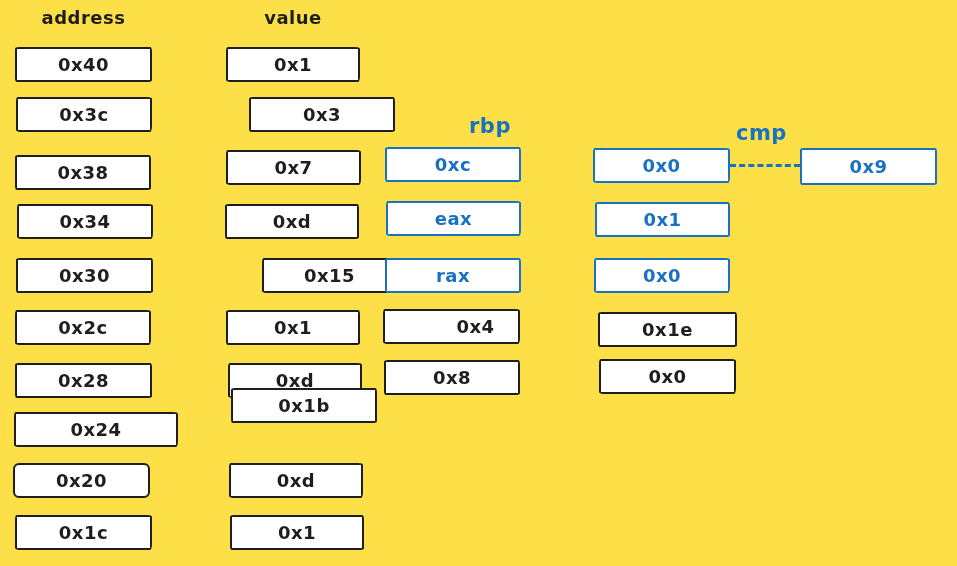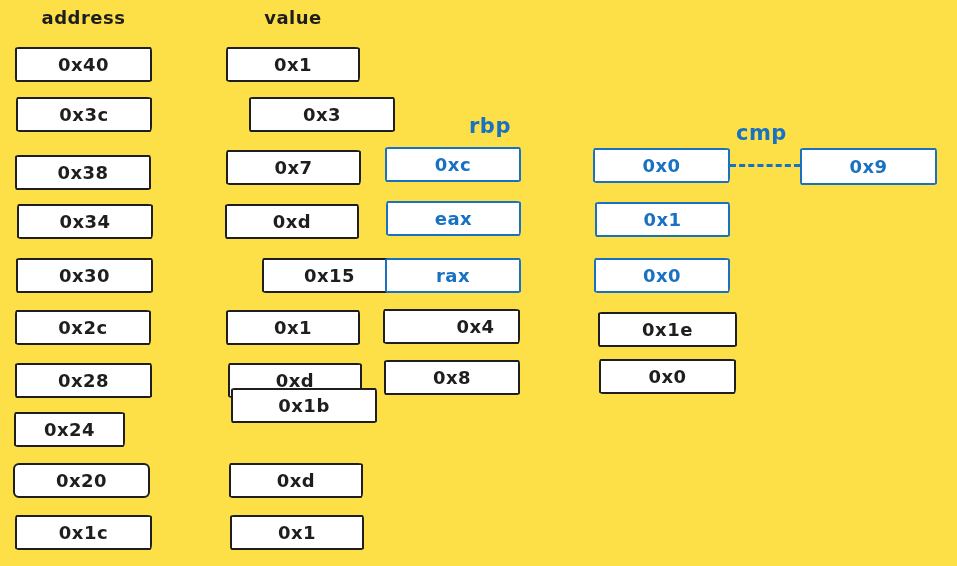--- a/index.html
+++ b/index.html
@@ -60,21 +60,21 @@
   <div class="hdr blue" style="left:469px; top:114px;">rbp</div>
   <div class="hdr blue" style="left:736px; top:121px;">cmp</div>
 
   <div class="box" style="left:15px; top:47px;  width:137px;">0x40</div>
   <div class="box wobble" style="left:16px; top:97px;  width:136px;">0x3c</div>
   <div class="box" style="left:15px; top:155px; width:136px;">0x38</div>
   <div class="box wobble" style="left:17px; top:204px; width:136px;">0x34</div>
   <div class="box" style="left:16px; top:258px; width:137px;">0x30</div>
   <div class="box wobble" style="left:15px; top:310px; width:136px;">0x2c</div>
   <div class="box" style="left:15px; top:363px; width:137px;">0x28</div>
-  <div class="box wobble" style="left:14px; top:412px; width:111px;">0x24</div>
+  <div class="box wobble" style="left:14px; top:412px; width:164px;">0x24</div>
   <div class="box" style="left:13px; top:463px; width:137px;border-radius:6px;">0x20</div>
   <div class="box wobble" style="left:15px; top:515px; width:137px;text-align:right;">0x1c</div>
 
   <div class="box wobble" style="left:226px; top:47px;  width:134px;">0x1</div>
   <div class="box" style="left:222px; top:97px;  width:146px;margin-left:27px;">0x3</div>
   <div class="box wobble" style="left:226px; top:150px; width:135px;">0x7</div>
   <div class="box" style="left:225px; top:204px; width:134px;">0xd</div>
   <div class="box wobble" style="left:226px; top:258px; width:135px;margin-left:36px;">0x15</div>
   <div class="box" style="left:226px; top:310px; width:134px;">0x1</div>
   <div class="box wobble" style="left:228px; top:363px; width:134px;">0xd</div>

